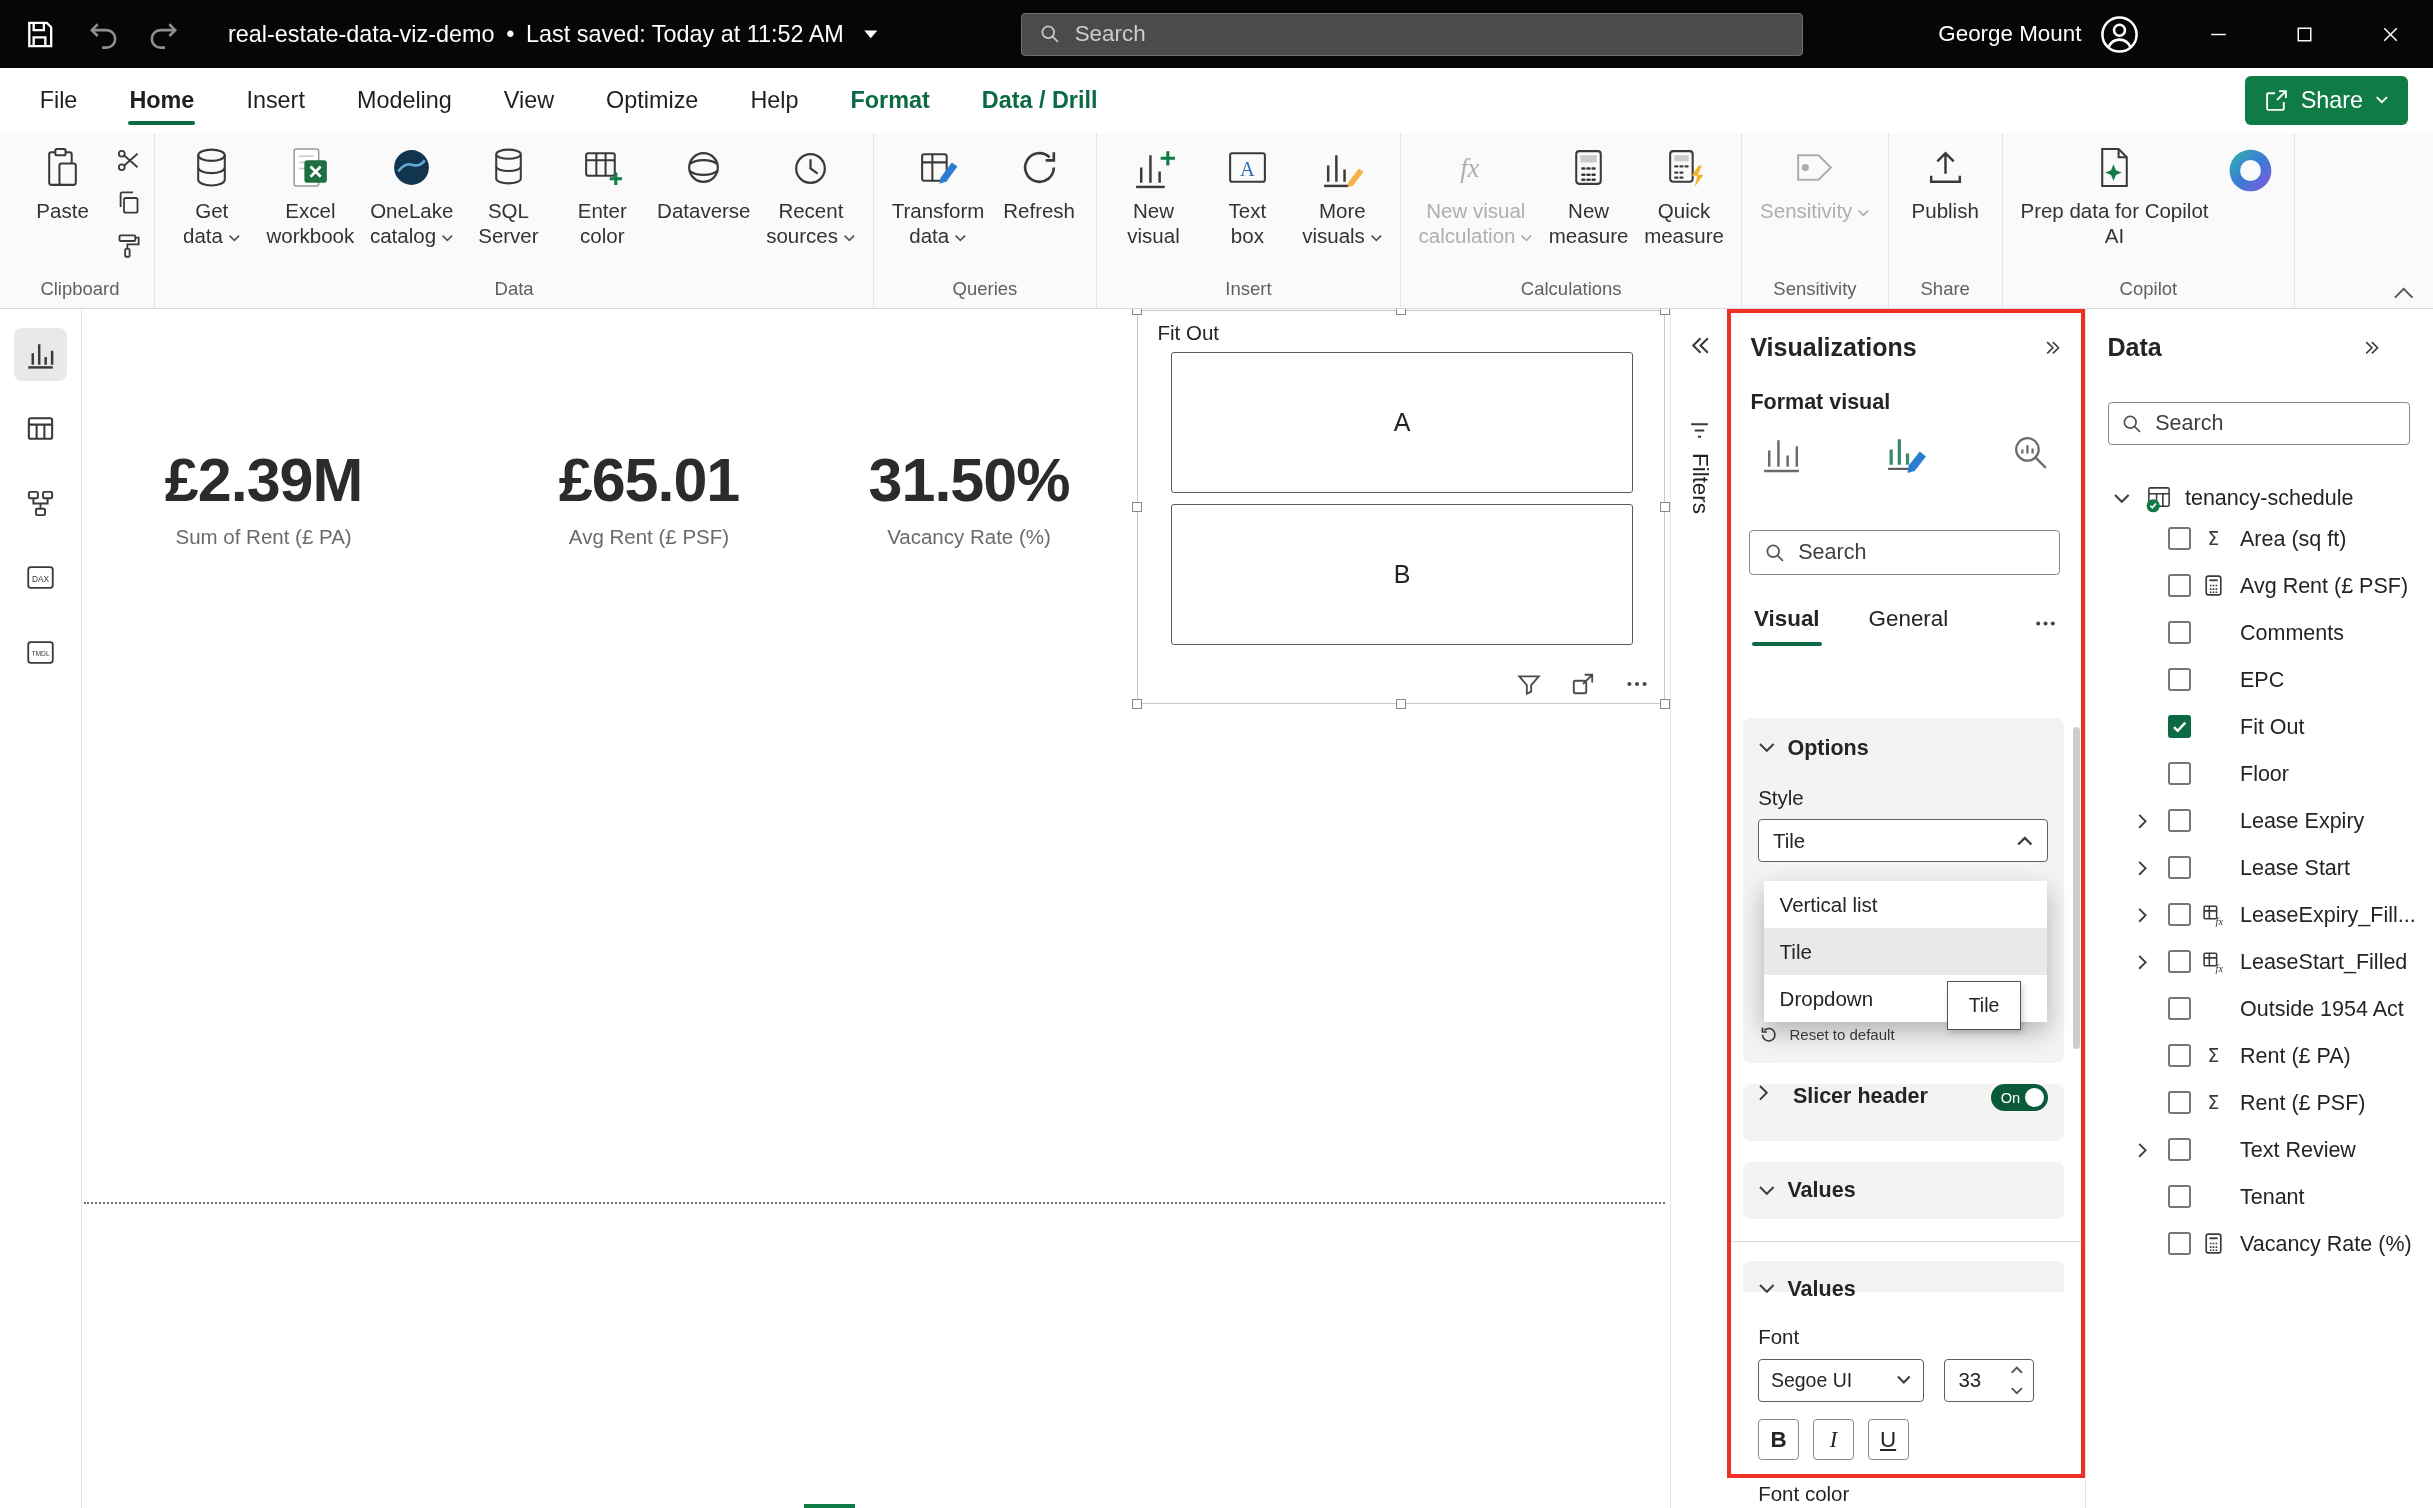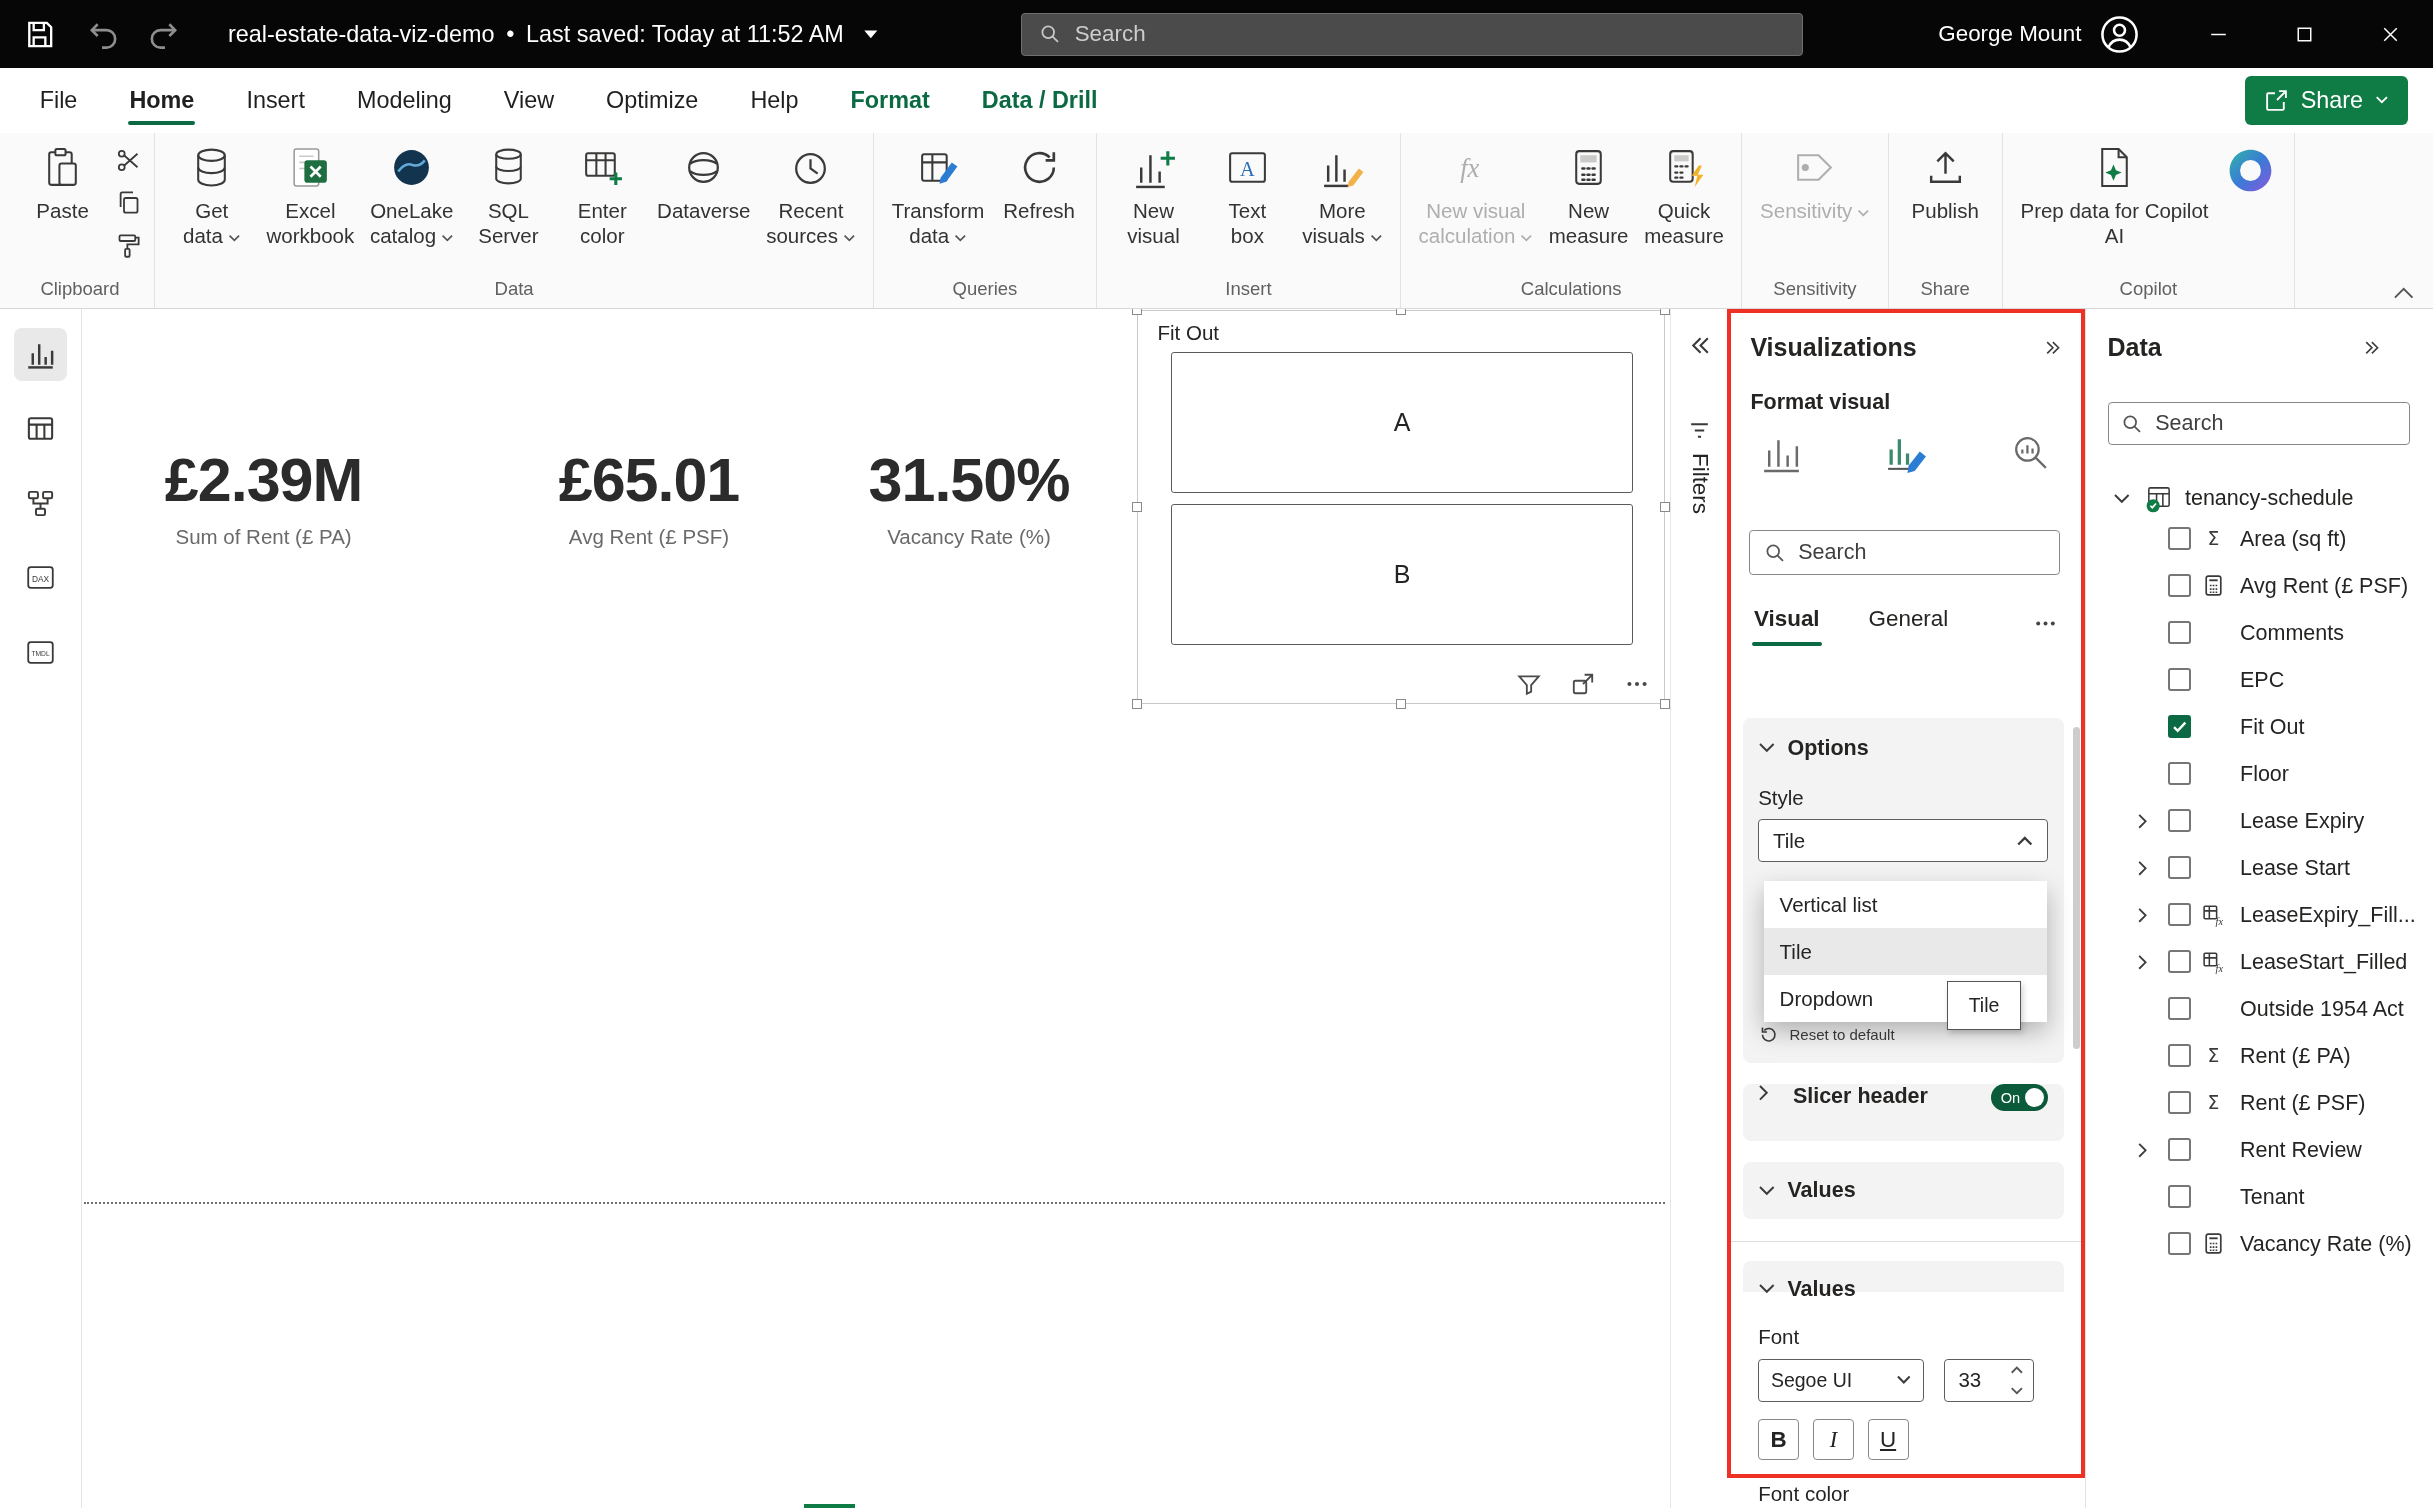--- a/index.html
+++ b/index.html
@@ -1086,21 +1086,21 @@
       <div class="dfield">
         <span class="dchev icon">
           <svg viewBox="0 0 12 18" fill="none" stroke="currentColor" stroke-width="2">
             <path d="m2 2 7 7-7 7"></path>
           </svg>
         </span>
         <span class="dcheck">
           
         </span>
         <span class="dicon icon"></span>
-        <span class="dlabel">Rent Review</span>
+        <span class="dlabel">Text Review</span>
       </div>
       <div class="dfield">
 
         <span class="dcheck">
           
         </span>
         <span class="dicon icon"></span>
         <span class="dlabel">Tenant</span>
       </div>
       <div class="dfield">

